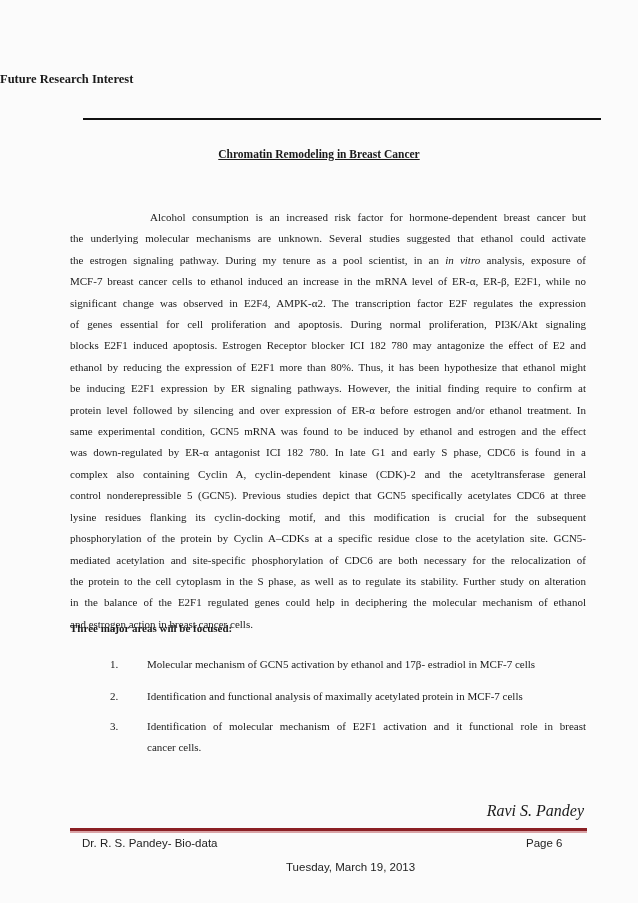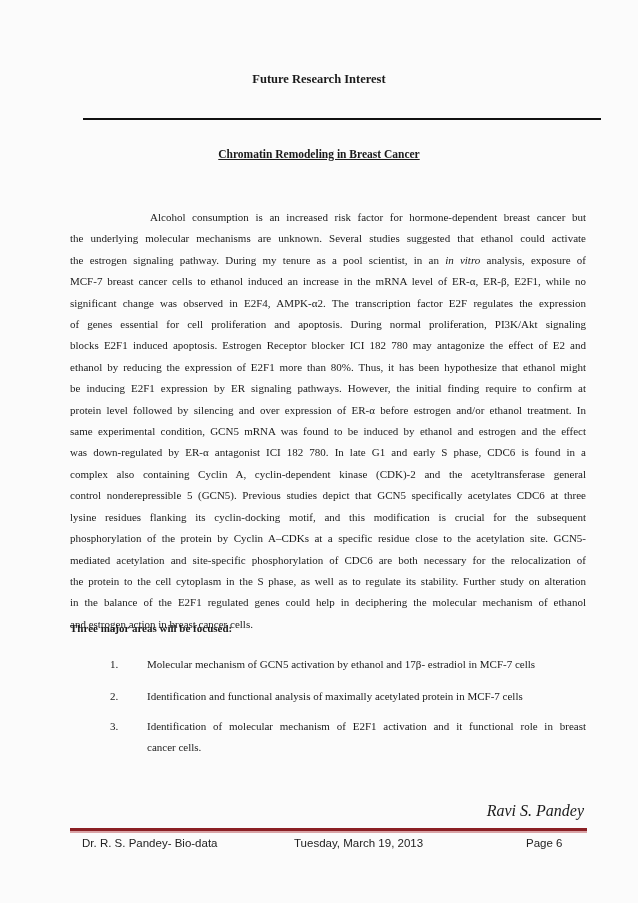--- a/index.html
+++ b/index.html
@@ -6,21 +6,21 @@
   body {
     width: 638px; height: 903px;
     background: #fbfbfb;
     position: relative;
     overflow: hidden;
     font-family: "Liberation Serif", serif;
     color: #1a1a1a;
   }
   .page-title {
     position: absolute; left: 0; width: 638px; top: 72px;
-    text-align: center; font-weight: bold; font-size: 12.5px;
+    text-align: left; font-weight: bold; font-size: 12.5px;
   }
   .top-rule {
     position: absolute; left: 83px; width: 518px; top: 118px;
     height: 2px; background: #111;
   }
   .section-title {
     position: absolute; left: 0; width: 638px; top: 148px;
     text-align: center; font-weight: bold; font-size: 11.5px;
     text-decoration: underline;
   }
@@ -53,21 +53,21 @@
     position: absolute; left: 70px; width: 517px; top: 831px;
     height: 1.5px; background: #d9a3a6;
   }
   .footer {
     position: absolute; top: 837px; left: 70px; width: 517px;
     font-family: "Liberation Sans", sans-serif; font-size: 11.5px;
     color: #222;
   }
   .footer span { position: absolute; top: 0; white-space: nowrap; }
   .footer .left { left: 0; padding-left: 12px; }
-  .footer .center { left: 224px; }
+  .footer .center { left: 216px; margin-top: 24px; }
   .footer .right { left: 456px; }
 </style>
 </head>
 <body>
 
 <div>
   <div class="page-title">Future Research Interest</div>
   <div class="top-rule"></div>
 
   <div class="section-title">Chromatin Remodeling in Breast Cancer</div>

